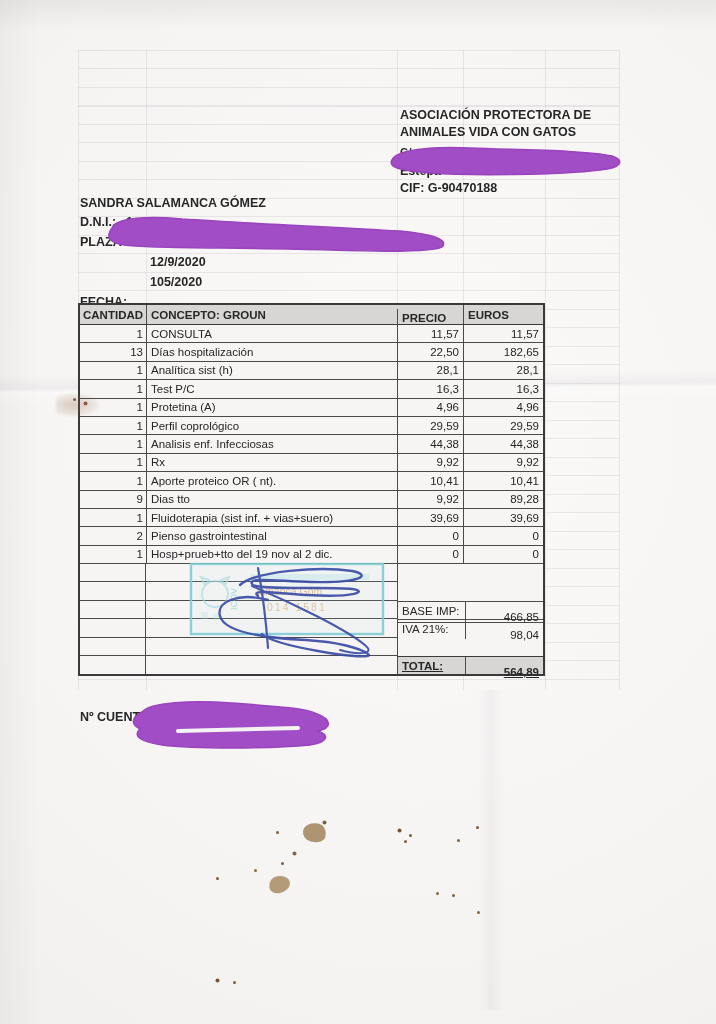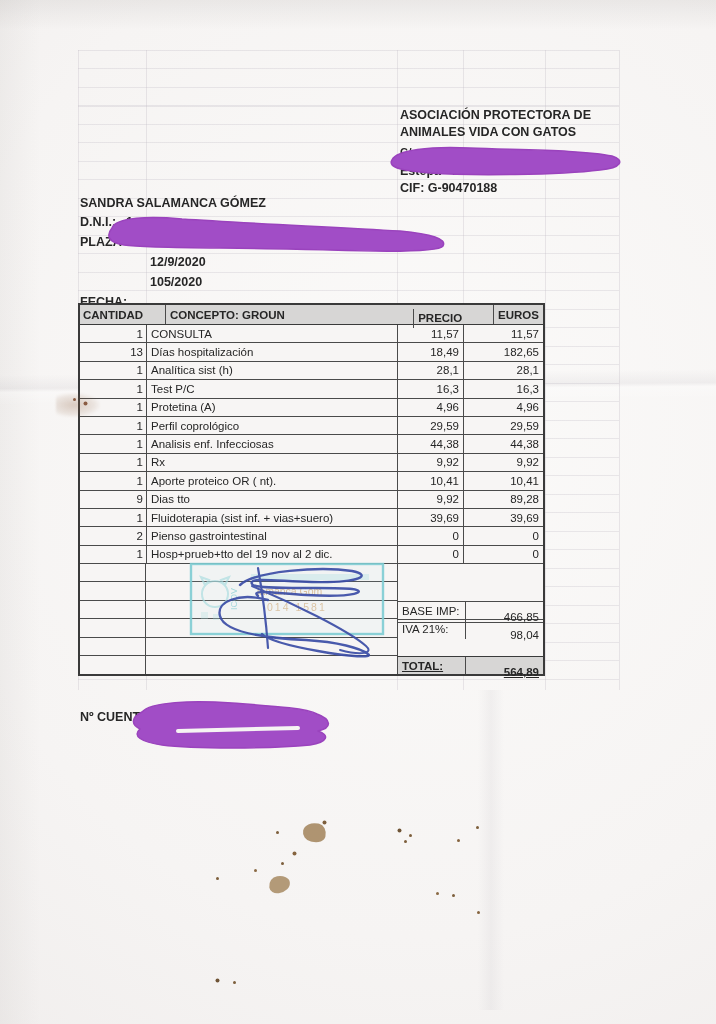--- a/index.html
+++ b/index.html
@@ -27,21 +27,21 @@
   .b{font-weight:bold;}
   .provider{left:400px;top:107px;font-size:12.5px;line-height:17px;}
   .client{left:80px;top:196px;font-size:12.5px;line-height:15px;}
   .kvrow{display:flex;height:15px;margin-bottom:5px;}
   .kvrow .k{width:70px;margin-top:40px;}
   .frag{letter-spacing:.5px;}
 
   
   .invoice-table{position:absolute;left:78px;top:303px;width:467px;z-index:2;
     background:#f7f5f4;border:2px solid #3a3a3a;font-size:11.5px;}
-  .thead{display:flex;height:20px;background:#d7d6d5;border-bottom:1px solid #3a3a3a;font-weight:bold;align-items:center;gap:19px;}
+  .thead{display:flex;height:20px;background:#d7d6d5;border-bottom:1px solid #3a3a3a;font-weight:bold;align-items:center;}
   .trow{display:flex;height:18.4px;border-bottom:1px solid #4a4a4a;align-items:center;}
   .c{height:100%;display:flex;align-items:center;}
   .w-cant{width:66px;justify-content:flex-end;padding-right:3px;}
   .w-conc{width:251px;border-left:1px solid #4a4a4a;padding-left:4px;}
   .w-prec{width:66px;border-left:1px solid #4a4a4a;justify-content:flex-end;padding-right:4px;}
   .w-eur{flex:1;border-left:1px solid #4a4a4a;justify-content:flex-end;padding-right:4px;}
   .bottom-zone{display:flex;height:110.4px;}
   .bz-left{width:318px;display:flex;flex-direction:column;}
   .b-row{height:18.4px;border-bottom:1px solid #4a4a4a;display:flex;}
   .b-row:last-child{border-bottom:none;}
@@ -135,21 +135,21 @@
     <div class="trow">
       <div class="c w-cant cant">1</div>
       <div class="c w-conc conc">CONSULTA</div>
       <div class="c w-prec prec">11,57</div>
       <div class="c w-eur eur">11,57</div>
     </div>
 
     <div class="trow">
       <div class="c w-cant cant">13</div>
       <div class="c w-conc conc">Días hospitalización</div>
-      <div class="c w-prec prec">18,49</div>
+      <div class="c w-prec prec">22,50</div>
       <div class="c w-eur eur">182,65</div>
     </div>
 
     <div class="trow">
       <div class="c w-cant cant">1</div>
       <div class="c w-conc conc">Analítica sist (h)</div>
       <div class="c w-prec prec">28,1</div>
       <div class="c w-eur eur">28,1</div>
     </div>
 

